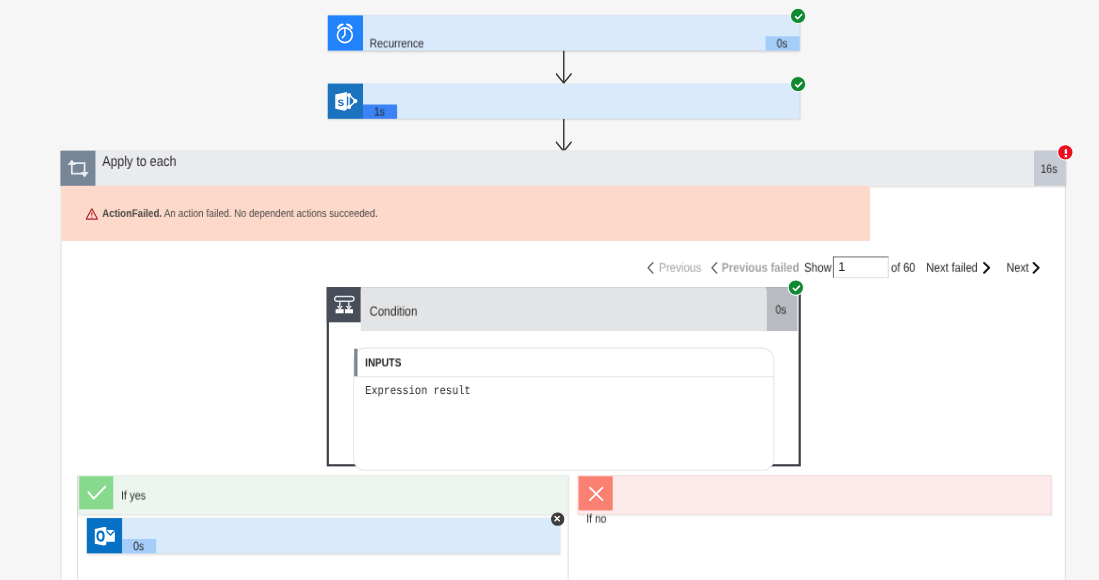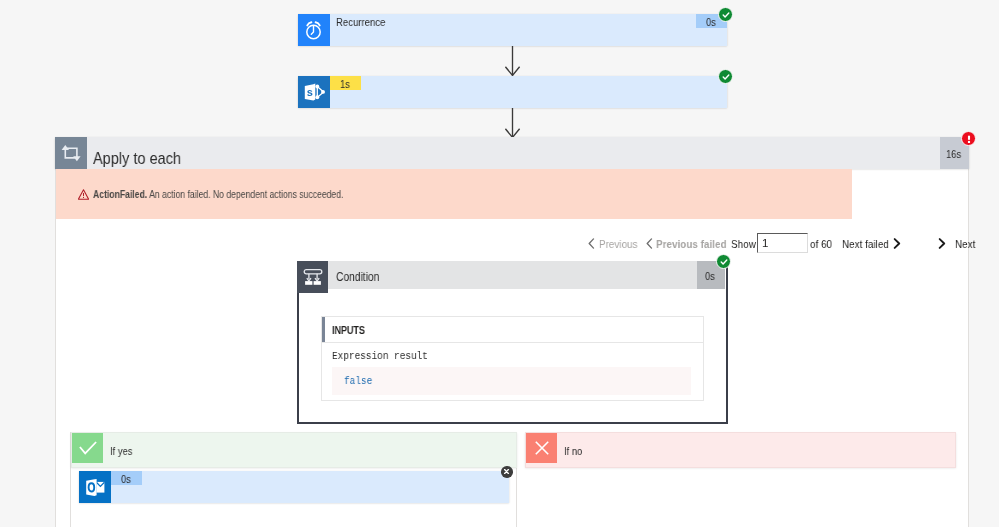--- a/index.html
+++ b/index.html
@@ -3,81 +3,81 @@
 <meta charset="utf-8">
 <style>
   html,body{margin:0;padding:0;}
   body{width:999px;height:527px;background:#f6f6f6;font-family:"Liberation Sans",sans-serif;
        overflow:hidden;position:relative;-webkit-font-smoothing:antialiased;}
   .stage{position:absolute;left:0;top:0;width:999px;height:527px;}
   
   .sq{display:inline-block;transform:scaleX(0.855);transform-origin:left center;white-space:nowrap;will-change:transform;}
 
   
-  .card{position:absolute;display:flex;align-items:flex-start;box-sizing:border-box;box-shadow:0 1.2px 2.2px rgba(0,0,0,.13), 0 0 1px rgba(0,0,0,.10);}
+  .card{position:absolute;display:flex;align-items:flex-end;box-sizing:border-box;box-shadow:0 1.2px 2.2px rgba(0,0,0,.13), 0 0 1px rgba(0,0,0,.10);}
   .card .icon{width:32px;height:32px;flex:0 0 32px;display:flex;align-items:center;justify-content:center;}
   .card .title{flex:1 1 auto;display:flex;align-items:center;font-size:11.2px;color:#2b2b2b;padding-left:6px;padding-top:1.5px;}
   .card .dur{flex:0 0 31px;display:flex;align-items:center;justify-content:center;font-size:11px;color:#2b2b2b;padding-top:1.5px;}
 
   
   .badge{position:absolute;border-radius:50%;display:flex;align-items:center;justify-content:center;
          box-sizing:border-box;}
   .badge.ok{width:15px;height:15px;background:#0f8a33;border:1.5px solid #f8f8f8;}
   .badge.err{width:15px;height:15px;background:#ec0d1e;border:1.5px solid #f8f8f8;}
   .badge.close{width:11.5px;height:11.5px;background:#3d3d3d;border:0;}
 
   
   .conn{position:absolute;}
 
   
   .foreach{position:absolute;box-sizing:border-box;background:#ffffff;border:1px solid #e1dfdd;}
   .fe-head{position:absolute;display:flex;align-items:stretch;height:32px;box-shadow:0 1.2px 2.2px rgba(0,0,0,.13), 0 0 1px rgba(0,0,0,.10);}
   .fe-head .icon{width:32px;height:32px;background:#778696;display:flex;align-items:center;justify-content:center;}
-  .fe-head .title{background:#eaebee;display:flex;align-items:flex-end;font-size:17px;color:#2b2b2b;padding-left:6px;padding-top:1.5px;}
+  .fe-head .title{background:#eaebee;display:flex;align-items:flex-start;font-size:13px;color:#2b2b2b;padding-left:6px;padding-top:1.5px;}
   .fe-head .dur{background:#c7cbd3;display:flex;align-items:center;justify-content:center;font-size:11px;color:#2b2b2b;padding-top:1.5px;}
 
   
   .errstrip{position:absolute;background:#fdd9cb;display:flex;align-items:center;}
   .errstrip .msg{font-size:10.1px;color:#201f1e;padding-left:4.5px;}
   .errstrip .msg b{font-weight:bold;}
   .errstrip .msg span{color:#484644;}
 
   
   .pager{position:absolute;font-size:11.6px;color:#201f1e;white-space:nowrap;}
   .pager > *{position:absolute;top:0;white-space:nowrap;}
   .pager .dis{color:#a6a4a2;}
   .pg-input{box-sizing:border-box;background:#fff;font-size:11.5px;outline:none;
             border-top:1.5px solid #5a5a5a;border-left:1.5px solid #5a5a5a;
             border-right:1px solid #dcdcdc;border-bottom:1px solid #dcdcdc;
             color:#201f1e;padding:0 0 0 4px;font-family:"Liberation Sans",sans-serif;will-change:transform;}
   .chev{display:inline-block;font-weight:bold;color:#201f1e;}
 
   
   .condbox{position:absolute;box-sizing:border-box;background:#ffffff;border:2px solid #3b3f4a;}
-  .cond-head{position:absolute;display:flex;align-items:stretch;height:28px;}
+  .cond-head{position:absolute;display:flex;align-items:stretch;height:40px;}
   .cond-head .icon{width:32px;height:32px;background:#474e5a;display:flex;align-items:center;justify-content:center;}
   .cond-head .title{background:#e3e4e5;display:flex;align-items:center;font-size:12px;color:#2b2b2b;padding-left:8px;padding-top:3px;}
   .cond-head .dur{background:#b8bbbf;display:flex;align-items:center;justify-content:center;font-size:11px;color:#2b2b2b;padding-top:1.5px;}
 
   
   .inputs{position:absolute;box-sizing:border-box;background:#fff;border:1px solid #e6e6e6;}
   .inp-head{position:relative;height:24.5px;border-bottom:1px solid #e6e6e6;display:flex;align-items:center;}
   .inp-head .bar{position:absolute;left:0;top:0;width:3px;height:100%;background:#7a8596;}
   .inp-head .lbl{font-size:10.5px;font-weight:bold;color:#201f1e;padding-left:10px;padding-top:1px;}
   .inp-body{padding:7px 0 0 10px;font-family:Liberation Mono, monospace;}
   .inp-body .field{font-size:11px;color:#2b2b2b;}
   .inp-body .valbox{margin-top:5px;background:#fcf6f6;height:28px;display:flex;align-items:center;}
   .inp-body .valbox .v{font-size:11px;color:#1f6cb0;padding-left:12px;padding-top:1px;}
 
   
   .branch{position:absolute;display:flex;align-items:stretch;height:36px;box-sizing:border-box;box-shadow:0 1.2px 2.2px rgba(0,0,0,.10);}
   .branch .icon{width:31px;height:30px;flex:0 0 31px;display:flex;align-items:center;justify-content:center;}
   .branch .lbl{flex:1 1 auto;display:flex;align-items:center;font-size:11px;color:#2b2b2b;padding-left:6.5px;padding-top:1.5px;}
   .yes .icon{background:#86d98d;} .yes{background:#edf6ee;border:1px solid #e6ece6;}
-  .no  .icon{background:#fa8072;} .no{background:#fdeaea;border:1px solid #f4dede;}
+  .no  .icon{background:#fa8072;} .no{background:#fdeaea;border:1px solid #f4dede;flex-direction:column;}
 
   
   .col{position:absolute;background:#ffffff;box-sizing:border-box;}
 </style>
 </head>
 <body>
 
 <div class="stage">
 
   <div class="card" style="left:298px;top:14px;width:429px;height:32px;background:#daeafd;">
@@ -113,21 +113,21 @@
     <div class="icon" style="background:#1b72be;">
       <svg width="26" height="26" viewBox="0 0 26 26" aria-hidden="true">
         <path d="M14.3 4.4 L14.3 20.6 L12.4 21.6 L3.8 19.9 L3.8 6.9 L12.4 5.2 Z" fill="#fff"></path>
         <text x="8.8" y="17.2" font-family="Liberation Sans, sans-serif" font-size="11" font-weight="bold" fill="#1b72be" text-anchor="middle">s</text>
         <path d="M16.3 7.4 L22.6 12.9 L16.3 18.4 Z" fill="none" stroke="#fff" stroke-width="1.3"></path>
         <circle cx="16.3" cy="7.5" r="1.95" fill="#fff"></circle>
         <circle cx="22.0" cy="12.9" r="1.95" fill="#fff"></circle>
         <circle cx="16.3" cy="18.3" r="1.95" fill="#fff"></circle>
       </svg>
     </div>
-    <div class="dur" style="background:#fde047;">
+    <div class="dur" style="background:#3b82f6;">
         <span class="sq">1s</span>
       </div>
   </div>
   <div class="badge ok" style="left:718px;top:69px;">
     <svg width="8" height="8" viewBox="0 0 8 8">
         <path d="M1.2 4.1 L3.1 6 L6.8 2.1" fill="none" stroke="#fff" stroke-width="1.4" stroke-linecap="round" stroke-linejoin="round"></path>
       </svg>
   </div>
 
   <div class="conn" style="left:505px;top:107.8px;">
@@ -155,21 +155,21 @@
         <span class="sq">16s</span>
       </div>
   </div>
   <div class="badge err" style="left:961px;top:131px;">
     <svg width="10" height="10" viewBox="0 0 10 10">
         <path d="M5 1.7 V5.8" stroke="#fff" stroke-width="2.1" stroke-linecap="butt"></path>
         <rect x="3.95" y="6.9" width="2.1" height="2.1" fill="#fff"></rect>
       </svg>
   </div>
 
-  <div class="errstrip" style="left:56px;top:169px;width:796px;height:50px;">
+  <div class="errstrip" style="left:56px;top:169px;width:735px;height:50px;">
     <div style="margin-left:21.7px;display:flex;width:11px;height:11px;">
       <svg width="11" height="11" viewBox="0 0 12 12" aria-hidden="true">
         <path d="M6 0.9 L11.6 11.1 H0.4 Z" fill="none" stroke="#b01e28" stroke-width="1.15" stroke-linejoin="round"></path>
         <path d="M6 4.3 V7.6" stroke="#b01e28" stroke-width="1.15" stroke-linecap="butt"></path>
         <circle cx="6" cy="9.2" r="0.62" fill="#b01e28"></circle>
       </svg>
     </div>
     <div class="msg"><span class="sq"><b>ActionFailed.</b> <span>An action failed. No dependent actions succeeded.</span></span></div>
   </div>
 
@@ -182,21 +182,21 @@
           <path d="M5.5 0.9 L1.2 5.5 L5.5 10.1" fill="none" stroke="#6e6e6e" stroke-width="1.35" stroke-linecap="round" stroke-linejoin="round"></path>
         </svg></span>
     <span class="dis" style="left:656px;font-weight:bold;"><span class="sq">Previous failed</span></span>
     <span style="left:731px;"><span class="sq">Show</span></span>
     <input class="pg-input" style="left: 757px; top: -4px; width: 51px; height: 20px;" value="1">
     <span style="left:810px;"><span class="sq">of 60</span></span>
     <span style="left:842px;"><span class="sq">Next failed</span></span>
     <span class="chev" style="left:893px;top:1px;"><svg width="8" height="11" viewBox="0 0 8 11">
           <path d="M1.7 1.1 L6.2 5.5 L1.7 9.9" fill="none" stroke="#1a1a1a" stroke-width="1.9" stroke-linecap="round" stroke-linejoin="round"></path>
         </svg></span>
-    <span style="left:915px;margin-left:40px;"><span class="sq">Next</span></span>
+    <span style="left:915px;"><span class="sq">Next</span></span>
     <span class="chev" style="left:938px;top:1px;"><svg width="8" height="11" viewBox="0 0 8 11">
           <path d="M1.7 1.1 L6.2 5.5 L1.7 9.9" fill="none" stroke="#1a1a1a" stroke-width="1.9" stroke-linecap="round" stroke-linejoin="round"></path>
         </svg></span>
   </div>
 
   <div class="condbox" style="left:297px;top:261px;width:431px;height:163px;"></div>
   <div class="cond-head" style="left:297px;top:261px;width:428px;">
     <div class="icon">
       <svg width="22" height="22" viewBox="0 0 22 22" aria-hidden="true">
         <rect x="2.2" y="3.6" width="17.6" height="4.2" rx="2.1" fill="none" stroke="#e6e9ee" stroke-width="1.3"></rect>
@@ -214,30 +214,27 @@
     <div class="dur" style="width:28.5px;">
         <span class="sq">0s</span>
       </div>
   </div>
   <div class="badge ok" style="left:716px;top:254px;">
     <svg width="8" height="8" viewBox="0 0 8 8">
         <path d="M1.2 4.1 L3.1 6 L6.8 2.1" fill="none" stroke="#fff" stroke-width="1.4" stroke-linecap="round" stroke-linejoin="round"></path>
       </svg>
   </div>
 
-  <div class="inputs" style="left:321px;top:316px;width:383px;height:85px;">
+  <div class="inputs" style="left:321px;top:316px;width:383px;height:112px;border-radius:11px;">
     <div class="inp-head">
       <div class="bar"></div>
       <div class="lbl"><span class="sq">INPUTS</span></div>
     </div>
     <div class="inp-body">
       <div class="field"><span class="sq">Expression result</span></div>
-      <div class="valbox" style="margin-right:12px;">
-        <span class="v"><span class="sq">false</span></span>
-      </div>
     </div>
   </div>
 
   <div class="col" style="left:70px;top:432px;width:447px;height:95px;border-right:1px solid #e1dfdd;border-left:1px solid #e1dfdd;"></div>
   <div class="branch yes" style="left:71px;top:432px;width:446px;">
     <div class="icon">
       <svg width="18" height="14" viewBox="0 0 18 14">
           <path d="M0.9 6.0 L6.2 12.3 L17.1 1.0" fill="none" stroke="#fff" stroke-width="1.8" stroke-linecap="butt" stroke-linejoin="miter"></path>
         </svg>
     </div>

